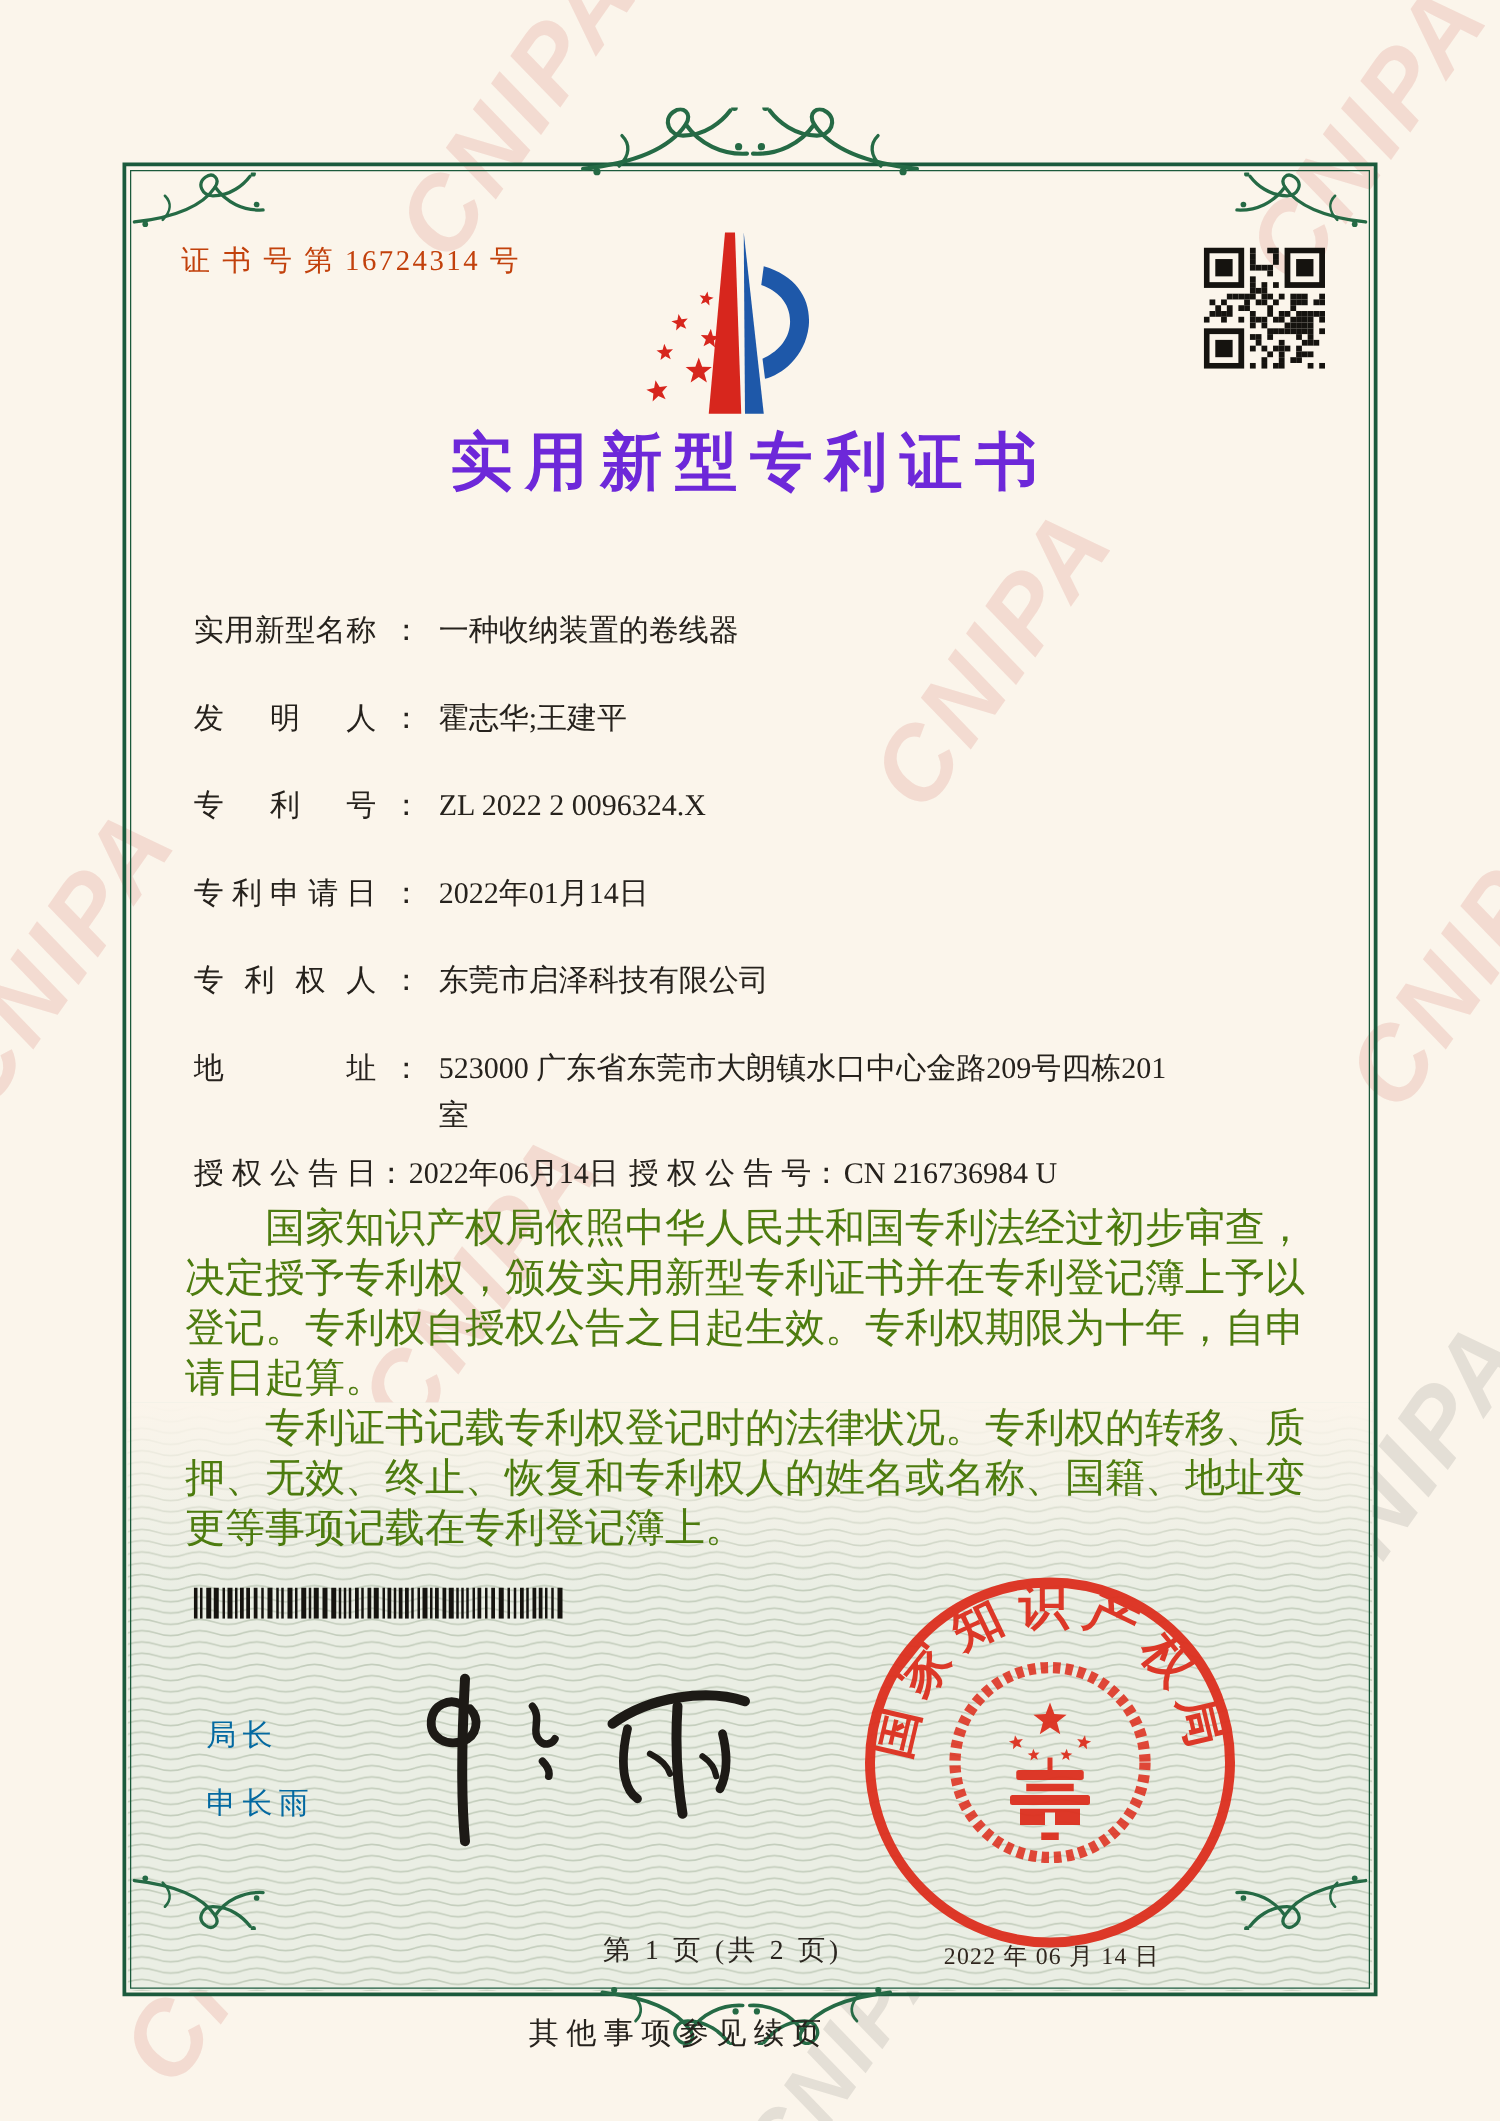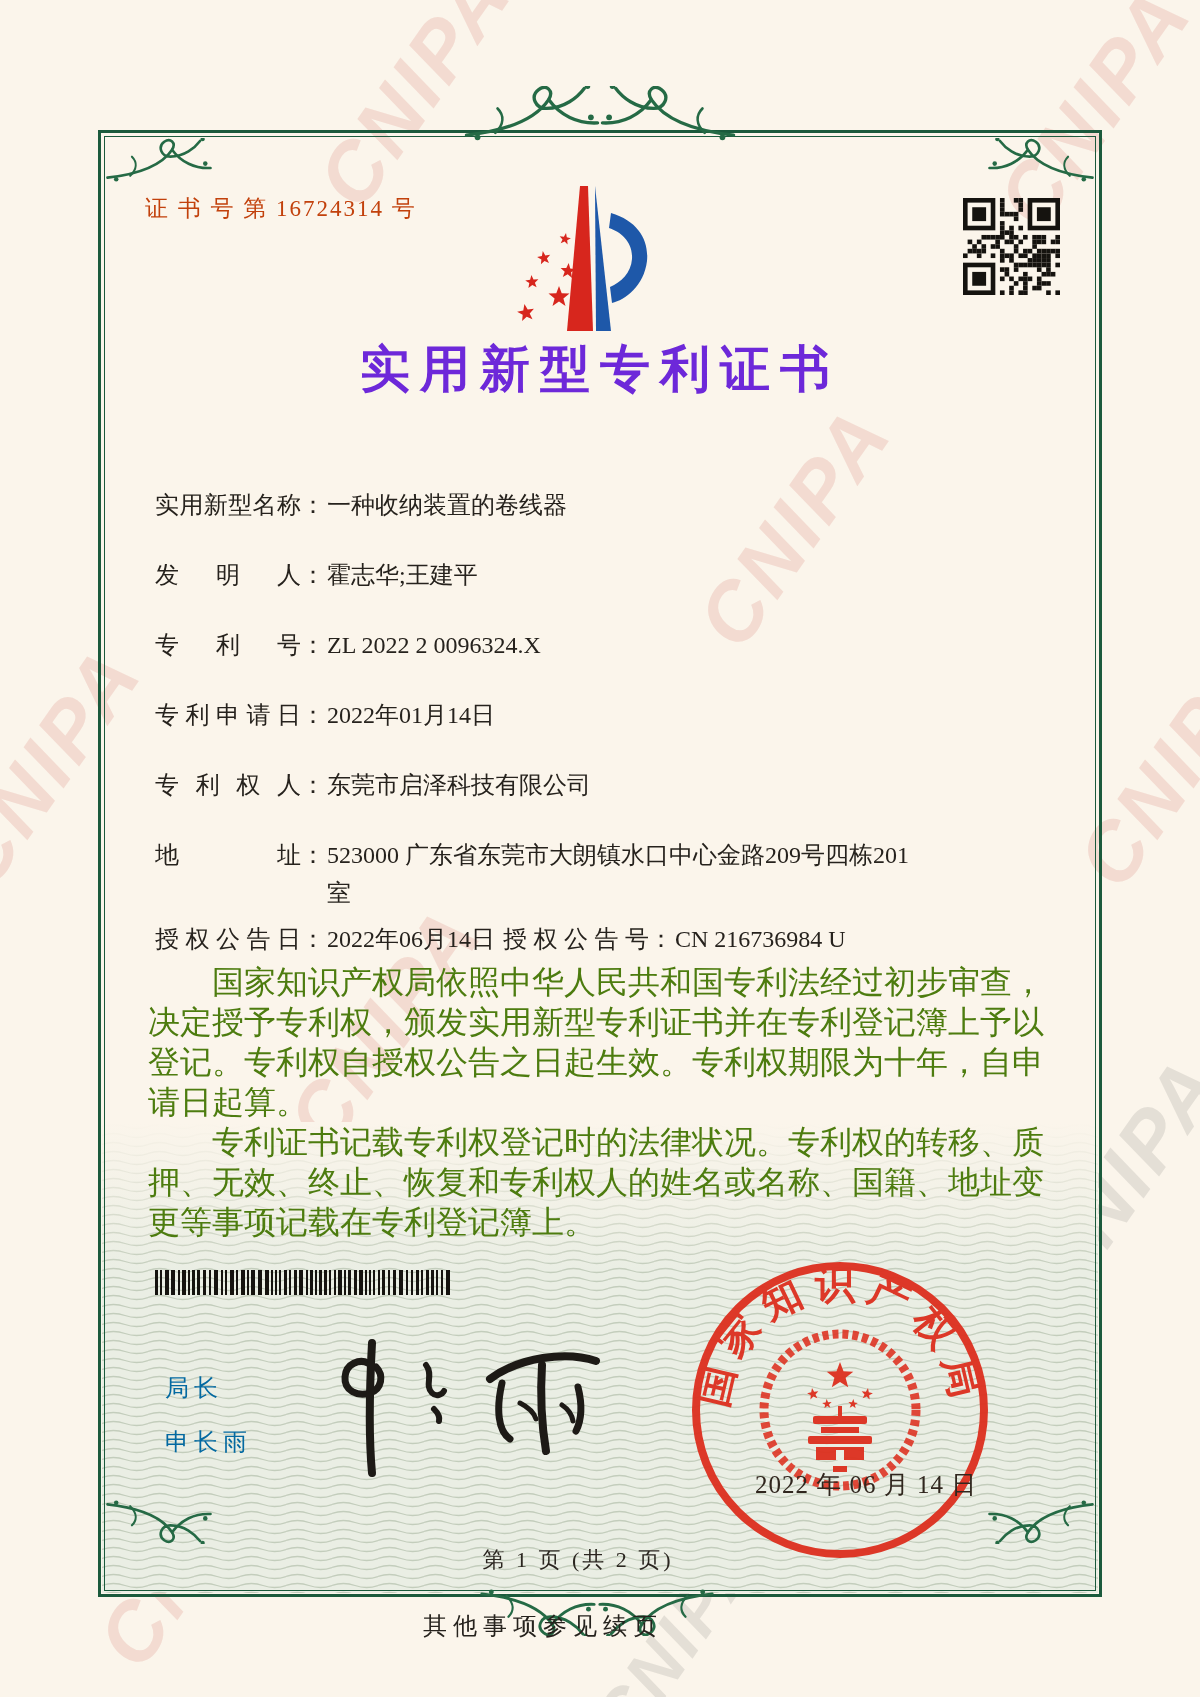--- a/index.html
+++ b/index.html
@@ -42,43 +42,43 @@
     font-size:23px; letter-spacing:2px; color:#c2410c;
   }
   .logo{position:absolute; left:468px; top:183px; z-index:4;}
   .qr{position:absolute; left:963px; top:198px; z-index:4;}
   .title{
     position:absolute; left:98px; top:336px; width:1004px; z-index:4;
     text-align:center; font-size:50px; font-weight:700; letter-spacing:10px; color:#6d28d9;
   }
   
   .fields{position:absolute; left:155px; top:486px; width:780px; z-index:4;}
-  .field-row{display:flex; align-items:flex-start; line-height:38px; margin-bottom:32px; font-size:24px;}
+  .field-row{display:flex; align-items:flex-start; line-height:38px; margin-bottom:32px; font-size:24px;gap:12px;}
   .f-label{display:inline-block; width:146px; text-align:justify; text-align-last:justify; color:#26221d;}
   .f-colon{display:inline-block; width:26px;}
   .f-value{flex:1; max-width:585px;}
   .grant-row{
     position:absolute; left:155px; top:920px; width:920px; z-index:4;
     display:flex; font-size:24px; line-height:38px;
   }
   .grant-row .g2{margin-left:8px;}
   
   .paras{position:absolute; left:148px; top:962px; width:912px; z-index:4;}
   .paras p{margin:0; font-size:32px; line-height:40px; text-indent:2em; color:#4d7c0f;}
   
   .barcode{position:absolute; left:155px; top:1270px; z-index:4;}
   .director{position:absolute; left:165px; top:1372px; z-index:4;
     font-family:"Liberation Sans","DejaVu Sans",sans-serif; font-size:24px; letter-spacing:5px; color:#0369a1; font-weight:500;}
   .director div{margin-bottom:22px;}
   .signature{position:absolute; left:330px; top:1335px; z-index:5;}
   
   .seal{position:absolute; left:687px; top:1257px; z-index:4; opacity:.95;}
   .seal-date{
-    position:absolute; left:755px; top:1468px; z-index:6;
-    font-size:25px; letter-spacing:1px; color:#30261e;
+    position:absolute; left:755px; top:1552px; z-index:6;
+    font-size:19px; letter-spacing:1px; color:#30261e;
   }
   
   .page-ind{
     position:absolute; left:98px; top:1545px; width:960px; z-index:4;
     text-align:center; font-size:22px; letter-spacing:3px; color:#2b2620;
   }
   .bottom-note{
     position:absolute; left:98px; top:1610px; width:890px; z-index:4;
     text-align:center; font-size:24px; letter-spacing:6px; color:#26221d;
   }

